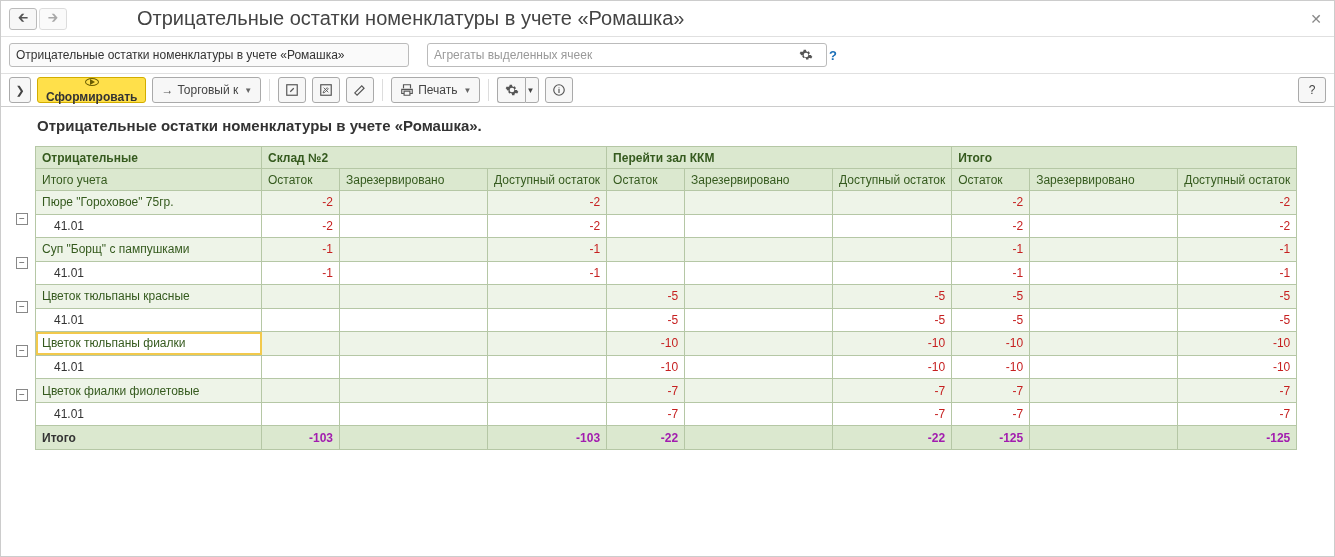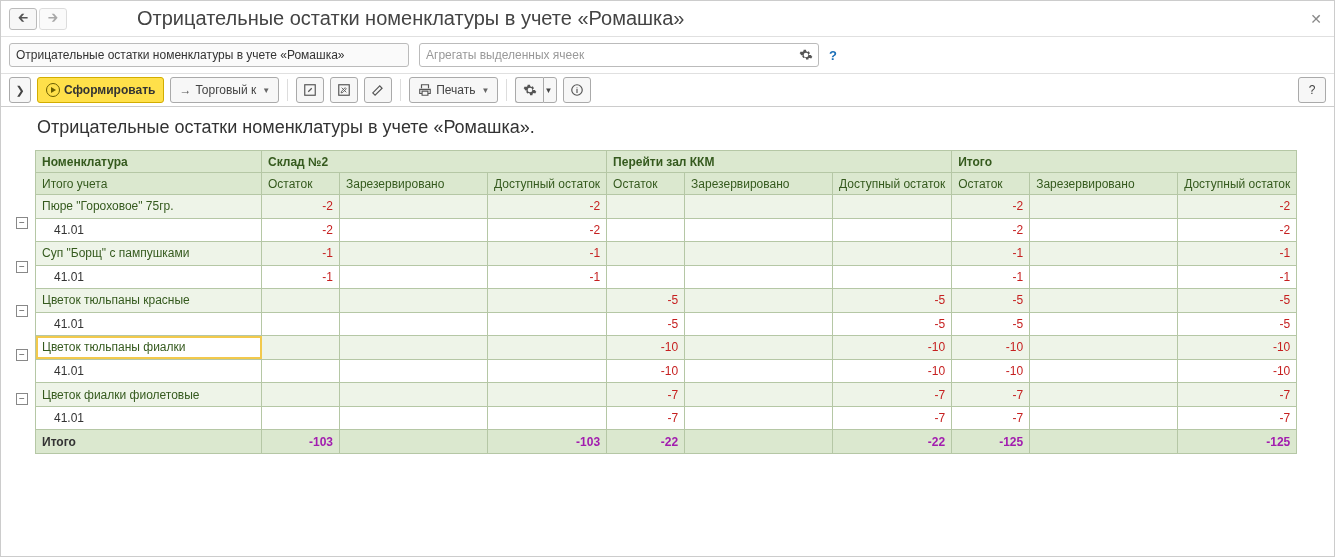--- a/index.html
+++ b/index.html
@@ -65,21 +65,21 @@
     border: 1px solid #bbb;
     border-radius: 3px;
     padding: 0 6px;
     font-size: 12px;
     color: #333;
     background: #fff;
   }
   .textbox.readonly { background: #fafafa; }
   .filter-name { width: 400px; }
   .aggr-wrap { position: relative; width: 400px; }
-  .aggr-input { width: 100%; padding-right: 26px; }
+  .aggr-input { width: 100%; padding-right: 26px; margin-left: 8px; }
   .aggr-input::placeholder { color: #999; }
   .gear-inline {
     position: absolute;
     right: 4px;
     top: 50%;
     transform: translateY(-50%);
     width: 18px; height: 18px;
     display: flex; align-items: center; justify-content: center;
     color: #555;
     cursor: pointer;
@@ -112,20 +112,21 @@
     color: #444;
     gap: 4px;
   }
   .btn.icon-only { width: 28px; padding: 0; justify-content: center; }
   .btn.expand { width: 22px; padding:0; justify-content:center; font-size:11px; }
   .btn-main {
     background: #ffe04a;
     border-color: #d2ad00;
     font-weight: bold;
     color: #333;
+    flex-direction: column;
   }
   .play-icon {
     width: 14px; height: 14px;
     border-radius: 50%;
     border: 1px solid #6a5d00;
     display: inline-flex;
     align-items: center;
     justify-content: center;
   }
   .play-icon::before {
@@ -142,22 +143,22 @@
   .btn-group .btn:last-child { border-radius: 0 3px 3px 0; border-right: 1px solid #aaa; }
   .btn-group .btn.dd { width: 14px; padding: 0; font-size: 8px; }
   .caret { font-size: 8px; color: #666; margin-left: 2px; }
   .tb-right { margin-left: auto; }
   .body-area {
     flex: 1;
     overflow: auto;
     padding: 6px 8px 8px 8px;
   }
   .report-title {
-    font-size: 18px;
-    font-weight: normal;
+    font-size: 15px;
+    font-weight: bold;
     margin: 4px 0 12px 28px;
     color: #333;
   }
   .report-wrap {
     display: flex;
   }
   .tree-col {
     width: 26px;
     padding-top: 62px;
   }
@@ -314,21 +315,21 @@
           <div class="tree-cell"></div>
           <div class="tree-cell">
             <div class="expander">−</div>
           </div>
           <div class="tree-cell"></div>
           <div class="tree-cell"></div>
         </div>
       <table class="report">
         <thead>
           <tr>
-            <th class="col-name group-head">Номенклатура</th>
+            <th class="col-name group-head">Отрицательные</th>
             <th colspan="3" class="group-head">Склад №2</th>
             <th colspan="3" class="group-head">Перейти зал ККМ</th>
             <th colspan="3" class="group-head">Итого</th>
           </tr>
           <tr>
             <th class="col-name">Итого учета</th>
             <th class="col-num">Остаток</th>
             <th class="col-res">Зарезервировано</th>
             <th class="col-avail">Доступный остаток</th>
             <th class="col-num">Остаток</th>

